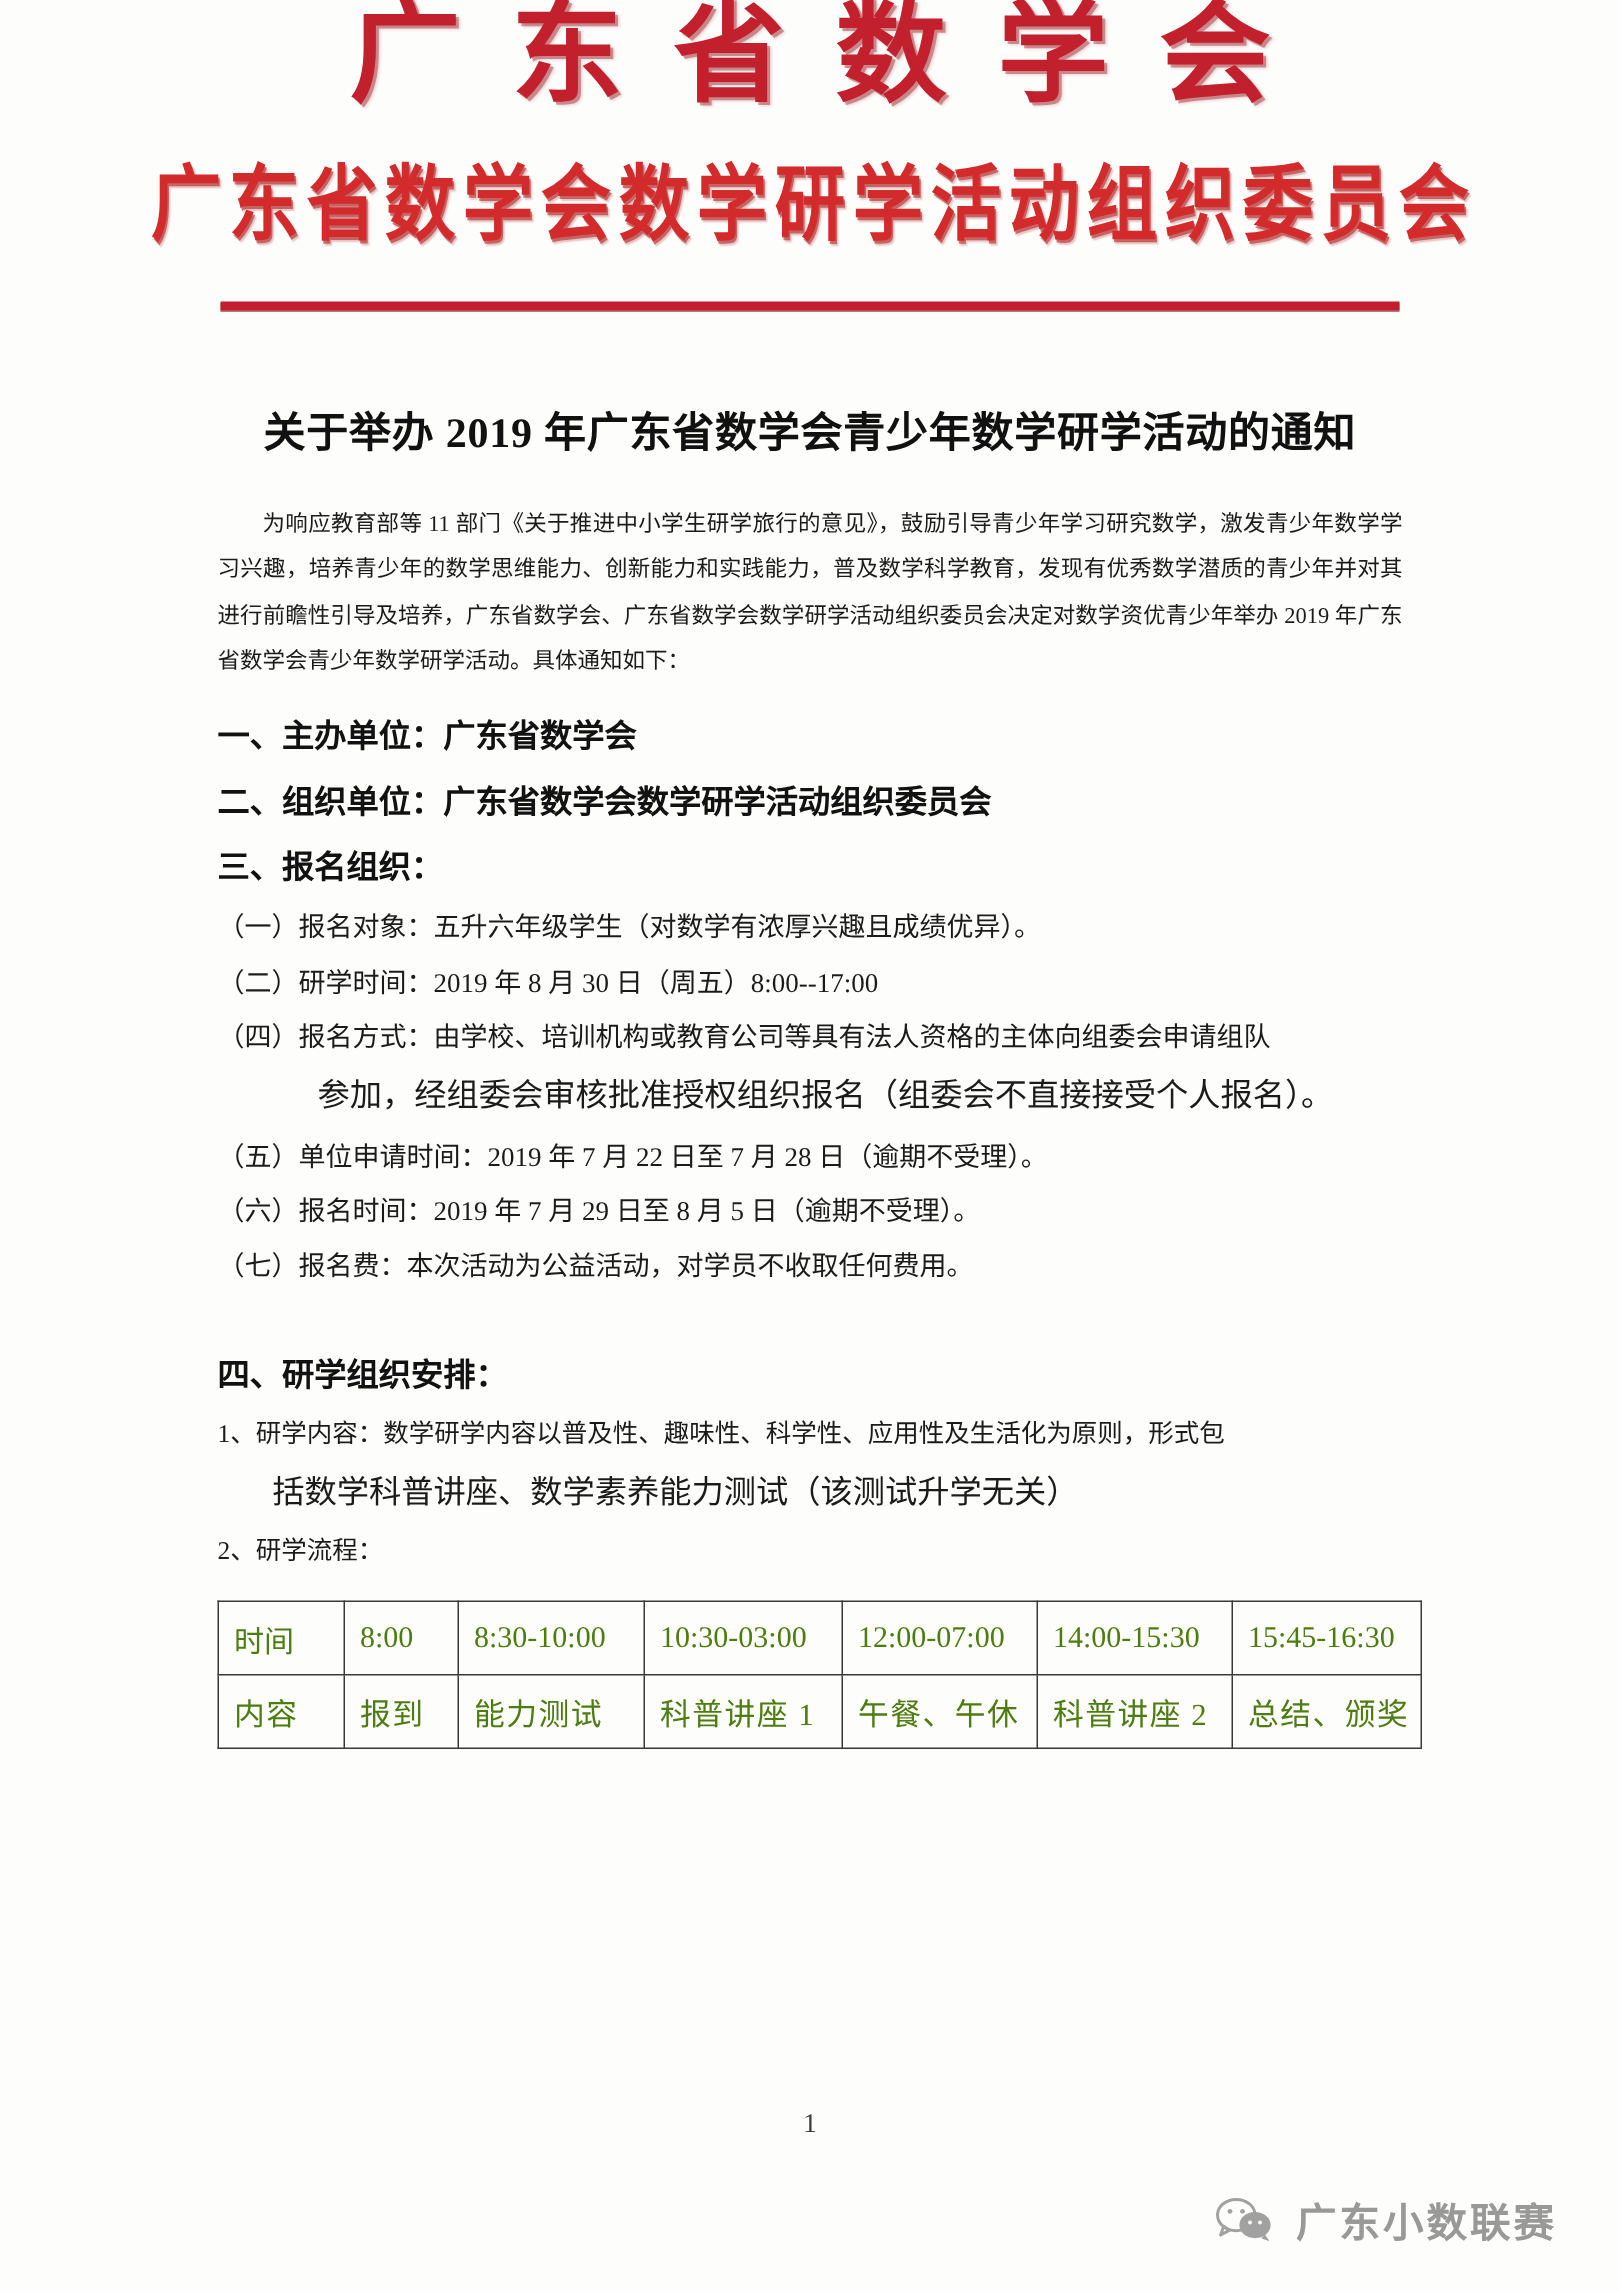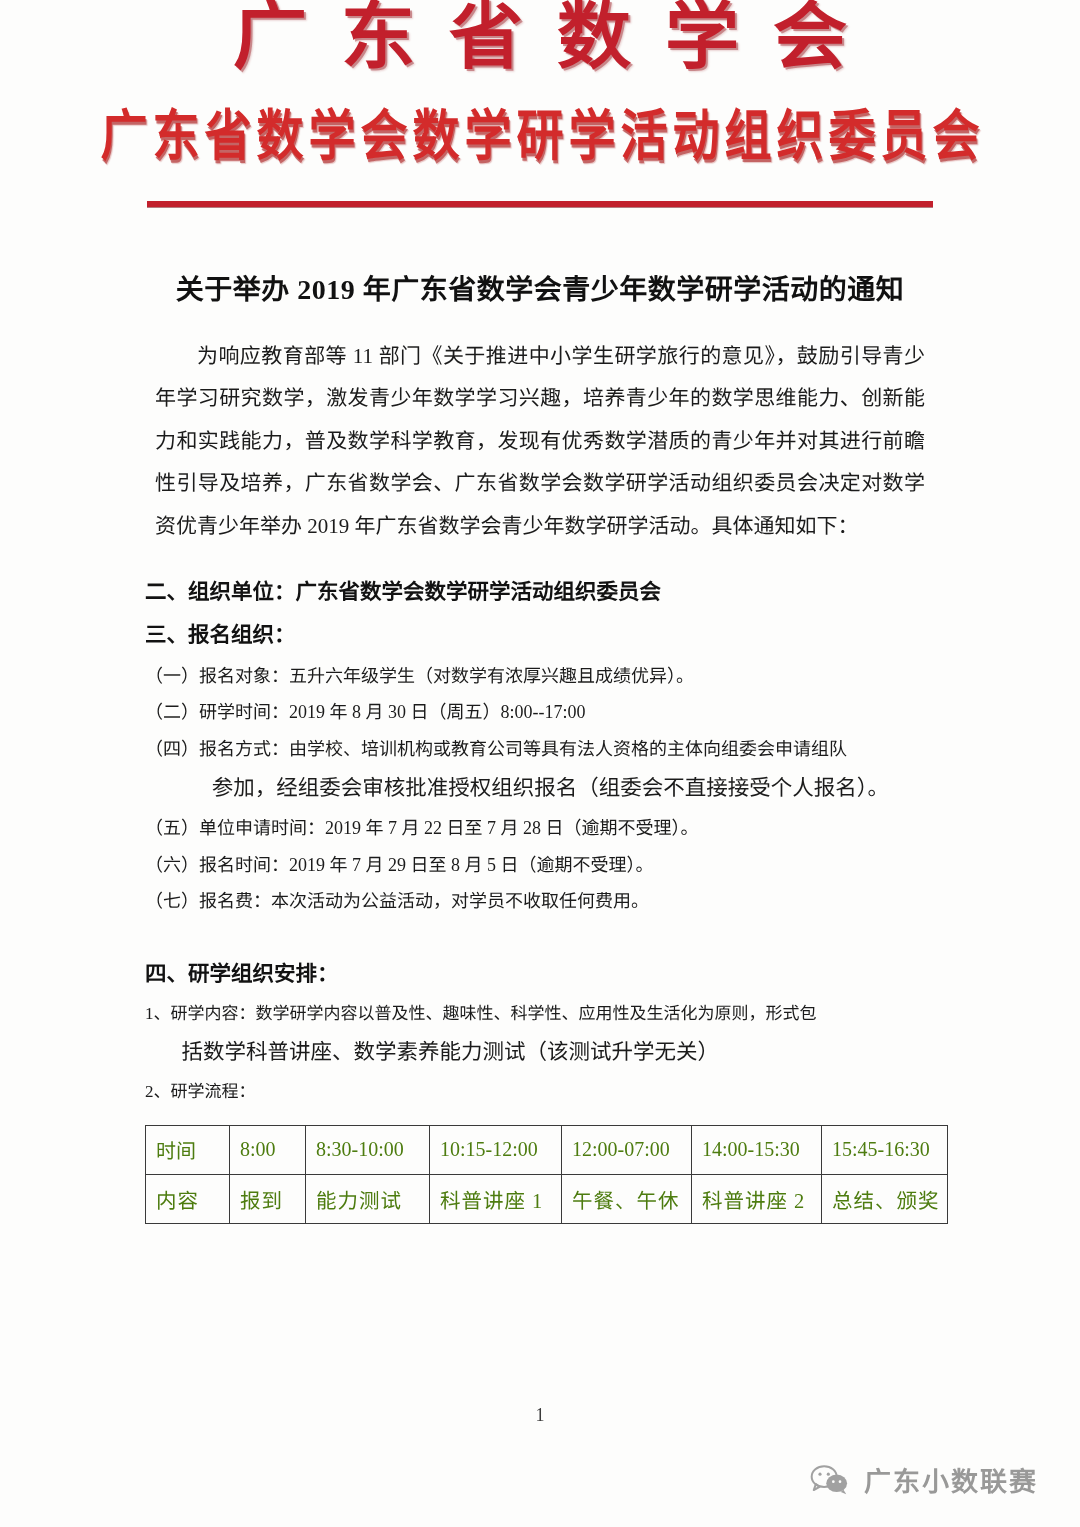--- a/index.html
+++ b/index.html
@@ -76,24 +76,24 @@
     font-size: 28px;
     line-height: 1.4;
     letter-spacing: 0.5px;
     color: #111;
     margin-bottom: 26px;
   }
 
   .para {
     text-indent: 2em;
     line-height: 2.02;
-    font-size: 21px;
+    font-size: 15px;
     text-align: justify;
     color: #1b1b1b;
-    margin: 10px;
+    margin: 0;
   }
 
   .section-heading {
     font-weight: 700;
     line-height: 2.02;
     font-size: 21.5px;
     margin: 0;
     color: #121212;
   }
 
@@ -205,20 +205,21 @@
   </header>
 
   <main class="doc">
 
     <h1 class="doc-title">关于举办 2019 年广东省数学会青少年数学研学活动的通知</h1>
 
     <p class="para">为响应教育部等 11 部门《关于推进中小学生研学旅行的意见》，鼓励引导青少年学习研究数学，激发青少年数学学习兴趣，培养青少年的数学思维能力、创新能力和实践能力，普及数学科学教育，发现有优秀数学潜质的青少年并对其进行前瞻性引导及培养，广东省数学会、广东省数学会数学研学活动组织委员会决定对数学资优青少年举办 2019 年广东省数学会青少年数学研学活动。具体通知如下：</p>
 
     <div class="gap-sm"></div>
 
+    <p class="section-heading">一、主办单位：广东省数学会</p>
 
     <p class="section-heading">二、组织单位：广东省数学会数学研学活动组织委员会</p>
 
     <p class="section-heading">三、报名组织：</p>
 
     <p class="item">（一）报名对象：五升六年级学生（对数学有浓厚兴趣且成绩优异）。</p>
 
     <p class="item">（二）研学时间：2019 年 8 月 30 日（周五）8:00--17:00</p>
 
 
@@ -251,21 +252,21 @@
             <col class="c-3">
           <col class="c-4">
             <col class="c-5">
             <col class="c-6">
         </colgroup>
         <tbody>
           <tr class="row-time">
             <td>时间</td>
             <td>8:00</td>
             <td>8:30-10:00</td>
-            <td>10:15-12:00</td>
+            <td>10:30-03:00</td>
             <td>12:00-07:00</td>
             <td>14:00-15:30</td>
             <td>15:45-16:30</td>
           </tr>
           <tr class="row-content">
             <td>内容</td>
             <td>报到</td>
             <td>能力测试</td>
             <td>科普讲座 1</td>
             <td>午餐、午休</td>

